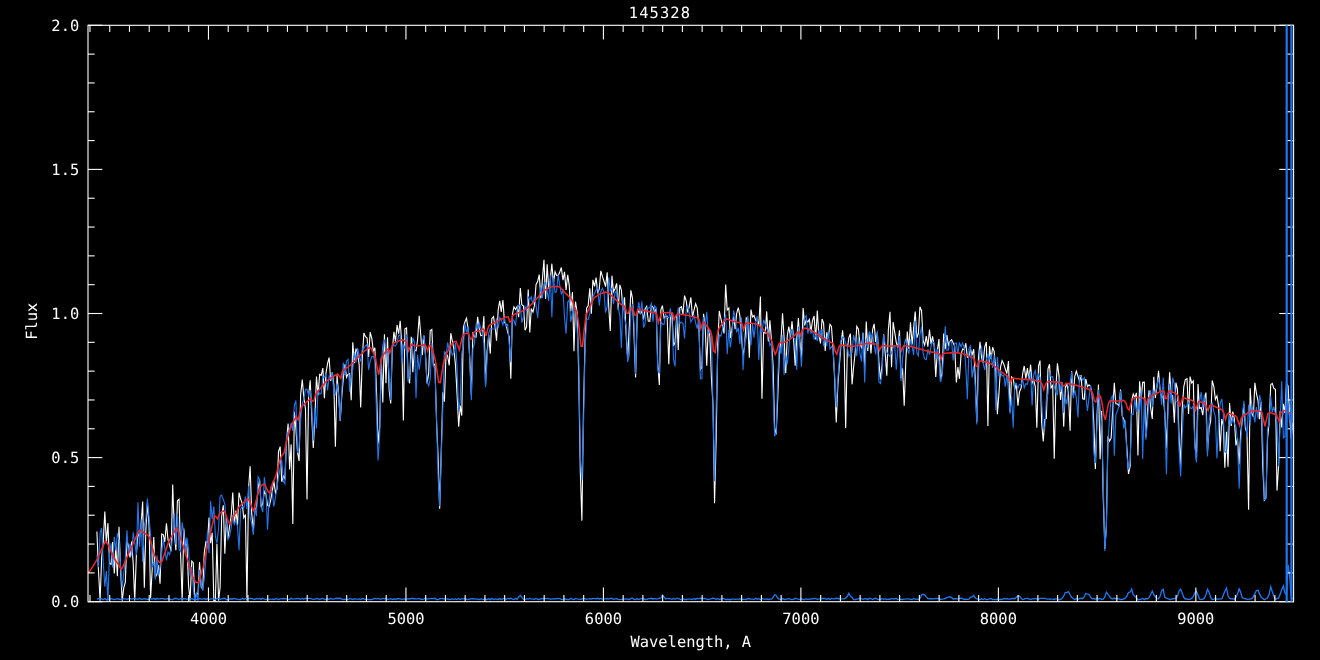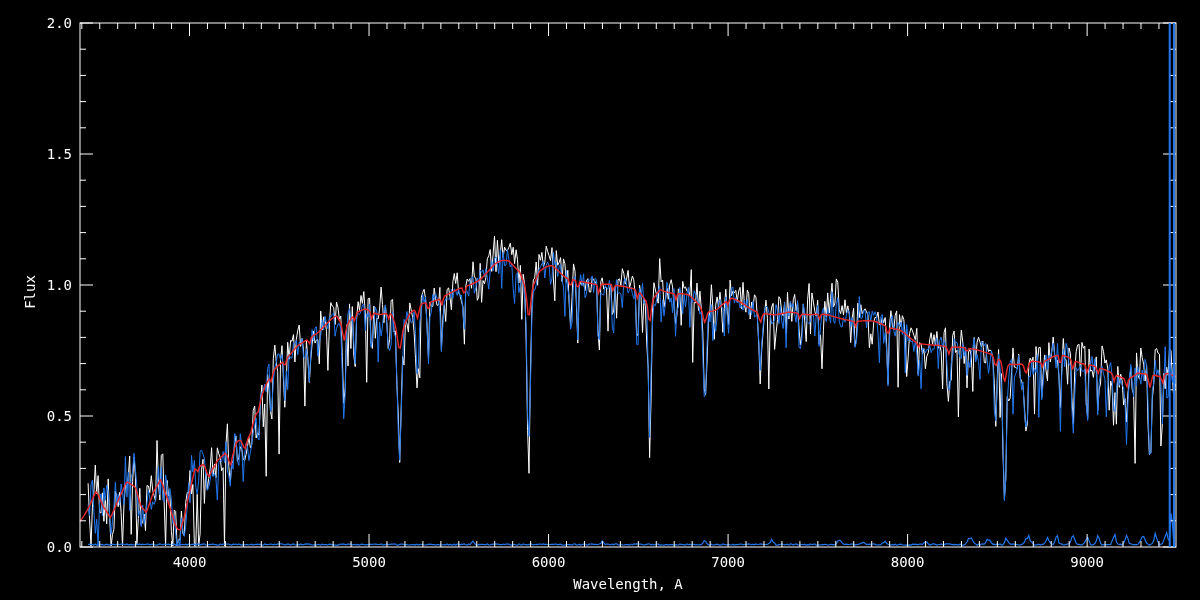--- a/index.html
+++ b/index.html
@@ -193,15 +193,16 @@
       <text x="907.6101556101556" y="567" fill="#ffffff" font-size="14px" text-anchor="middle" font-family="DejaVu Sans Mono, monospace">8000</text>
       <text x="1087.1351351351352" y="567" fill="#ffffff" font-size="14px" text-anchor="middle" font-family="DejaVu Sans Mono, monospace">9000</text>
       <text x="72" y="552" fill="#ffffff" font-size="14px" text-anchor="end" font-family="DejaVu Sans Mono, monospace">0.0</text>
       <text x="72" y="421" fill="#ffffff" font-size="14px" text-anchor="end" font-family="DejaVu Sans Mono, monospace">0.5</text>
       <text x="72" y="290" fill="#ffffff" font-size="14px" text-anchor="end" font-family="DejaVu Sans Mono, monospace">1.0</text>
       <text x="72" y="159" fill="#ffffff" font-size="14px" text-anchor="end" font-family="DejaVu Sans Mono, monospace">1.5</text>
       <text x="72" y="28" fill="#ffffff" font-size="14px" text-anchor="end" font-family="DejaVu Sans Mono, monospace">2.0</text>
       <line x1="1169.7166257166257" y1="547" x2="1169.7166257166257" y2="23" stroke="#2277ee" stroke-width="2"></line>
       <line x1="1174.0252252252253" y1="547" x2="1174.0252252252253" y2="23" stroke="#2277ee" stroke-width="2"></line>
     </svg>
+  <div id="title" class="lbl">145328</div>
   <div id="xlabel" class="lbl">Wavelength, A</div>
   <div id="ylabel" class="lbl">Flux</div>
 </div>
 
 </body></html>

